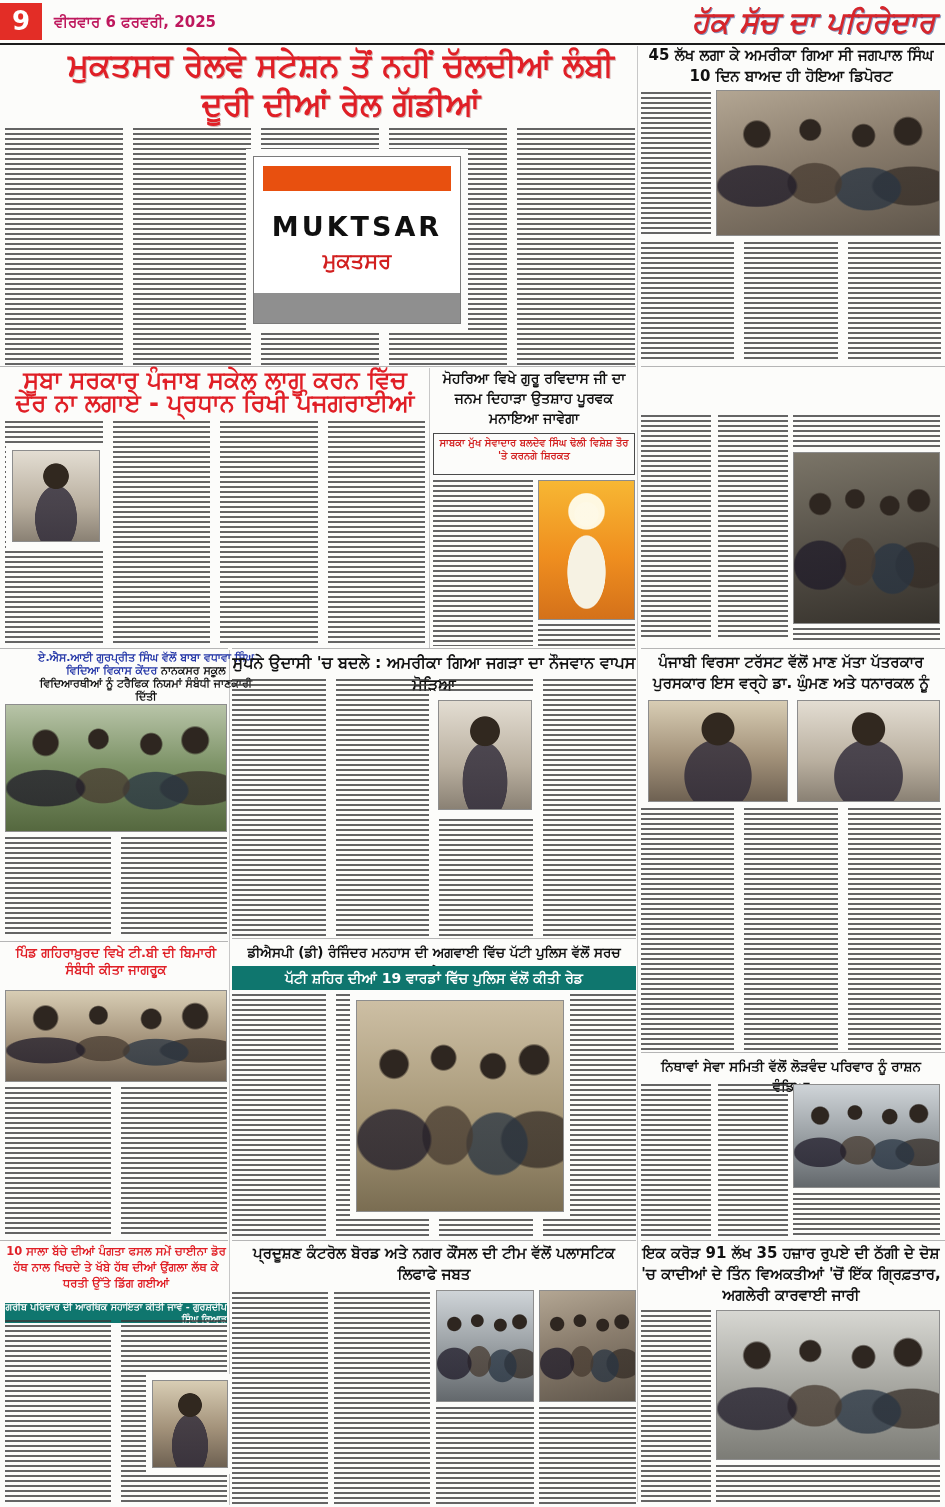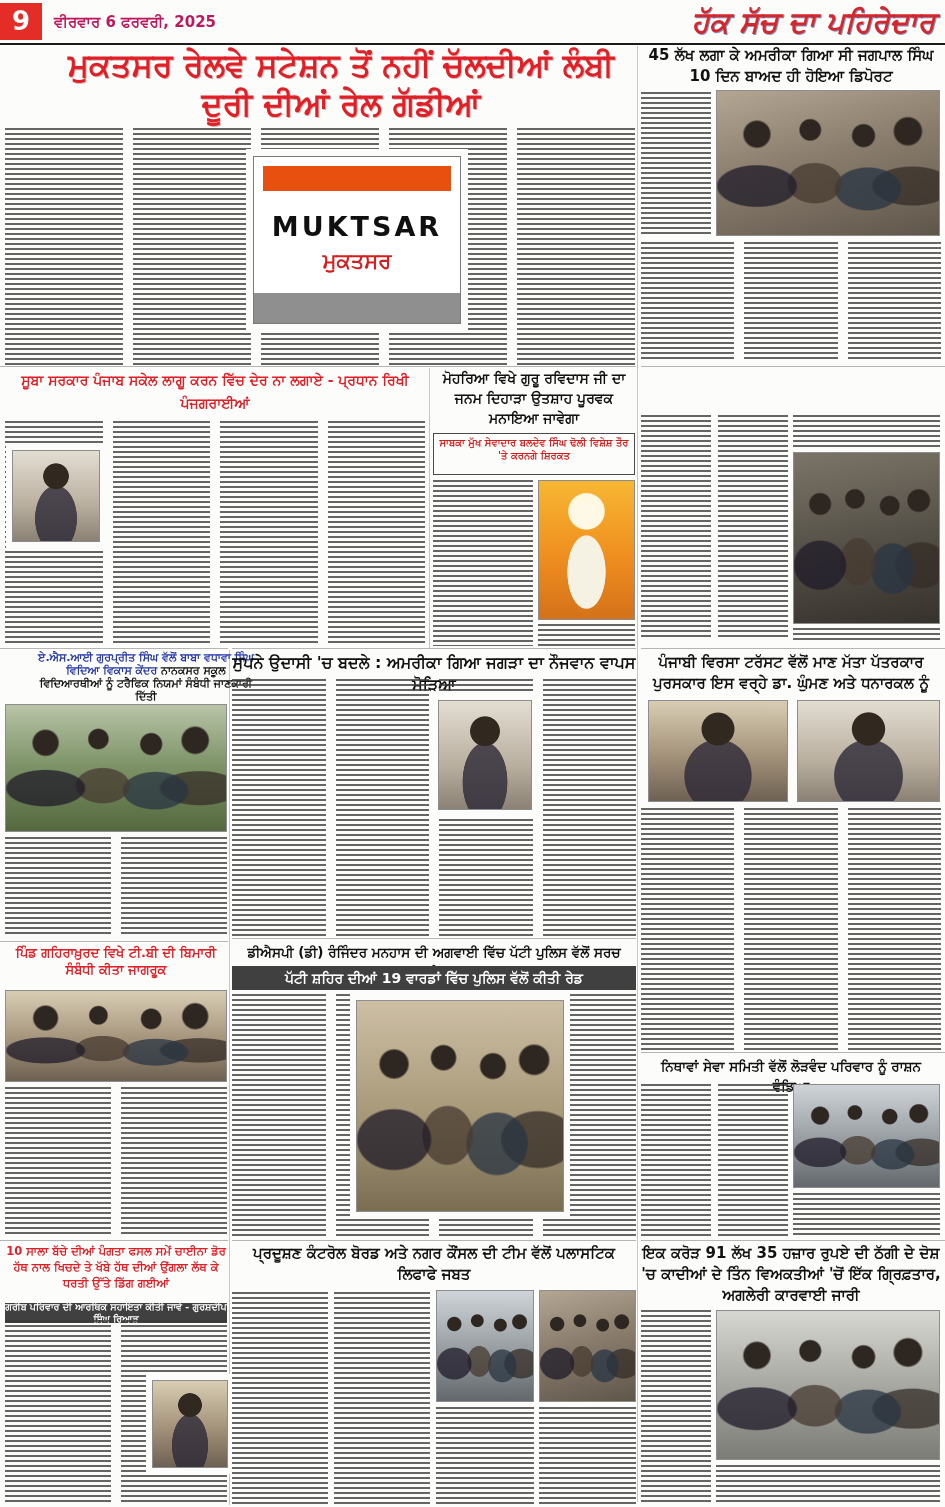--- a/index.html
+++ b/index.html
@@ -21,21 +21,21 @@
   .vrule { position:absolute; background:#c7c7c7; width:1px; }
 
   
   .h { position:absolute; font-weight:800; text-align:center; color:#111; }
   .h.red  { color:#e01f26; }
   .h.blue { color:#2638a8; }
   .lead-h { left:48px; top:46px; width:586px; height:80px; font-size:32px; line-height:39px;
             color:#e01f26; text-shadow:1px 1px 0 rgba(120,20,20,.3); }
 
   
-  .banner { position:absolute; background:#404040; color:#fff; font-weight:700; text-align:center;
+  .banner { position:absolute; background:#0f766e; color:#fff; font-weight:700; text-align:right;
             display:flex; align-items:center; justify-content:center; }
 
   
   .sim, .cols > div {
     background-image:repeating-linear-gradient(to bottom,#3a3a3a 0,#3a3a3a 1.7px,transparent 1.7px,transparent 5px);
     opacity:.78;
   }
   .sim { position:absolute; }
   .cols { position:absolute; display:flex; gap:10px; }
   .cols > div { flex:1; }
@@ -115,21 +115,21 @@
   <div class="cols" style="left:641px; top:242px; width:300px; height:120px;">
     <div></div>
     <div></div>
     <div></div>
   </div>
 
   <div class="rule" style="left:0; top:366px; width:636px; height:1px;"></div>
   <div class="rule" style="left:641px; top:366px; width:304px; height:1px;"></div>
   <div class="vrule" style="left:429px; top:368px; height:280px;"></div>
 
-  <div class="h red" style="left:5px; top:369px; width:420px; height:46px; font-size:14px; line-height:23px;">ਸੂਬਾ ਸਰਕਾਰ ਪੰਜਾਬ ਸਕੇਲ ਲਾਗੂ ਕਰਨ ਵਿੱਚ ਦੇਰ ਨਾ ਲਗਾਏ - ਪ੍ਰਧਾਨ ਰਿਖੀ ਪੰਜਗਰਾਈਆਂ</div>
+  <div class="h red" style="left:5px; top:369px; width:420px; height:46px; font-size:24px; line-height:23px;">ਸੂਬਾ ਸਰਕਾਰ ਪੰਜਾਬ ਸਕੇਲ ਲਾਗੂ ਕਰਨ ਵਿੱਚ ਦੇਰ ਨਾ ਲਗਾਏ - ਪ੍ਰਧਾਨ ਰਿਖੀ ਪੰਜਗਰਾਈਆਂ</div>
   <div class="cols" style="left:5px; top:421px; width:420px; height:224px;">
     <div></div>
     <div></div>
     <div></div>
     <div></div>
   </div>
   <div class="photo ph-port one-fig pad-white" style="left:12px; top:450px; width:88px; height:92px;"></div>
 
   <div class="h" style="left:433px; top:368px; width:202px; height:60px; font-size:14px; line-height:20px;">ਮੋਹਰਿਆ ਵਿਖੇ ਗੁਰੂ ਰਵਿਦਾਸ ਜੀ ਦਾ ਜਨਮ ਦਿਹਾੜਾ ਉਤਸ਼ਾਹ ਪੂਰਵਕ ਮਨਾਇਆ ਜਾਵੇਗਾ</div>
   <div class="notebox" style="left:433px; top:433px; width:202px; height:42px;">ਸਾਬਕਾ ਮੁੱਖ ਸੇਵਾਦਾਰ ਬਲਦੇਵ ਸਿੰਘ ਢੋਲੀ ਵਿਸ਼ੇਸ਼ ਤੌਰ 'ਤੇ ਕਰਨਗੇ ਸ਼ਿਰਕਤ</div>

